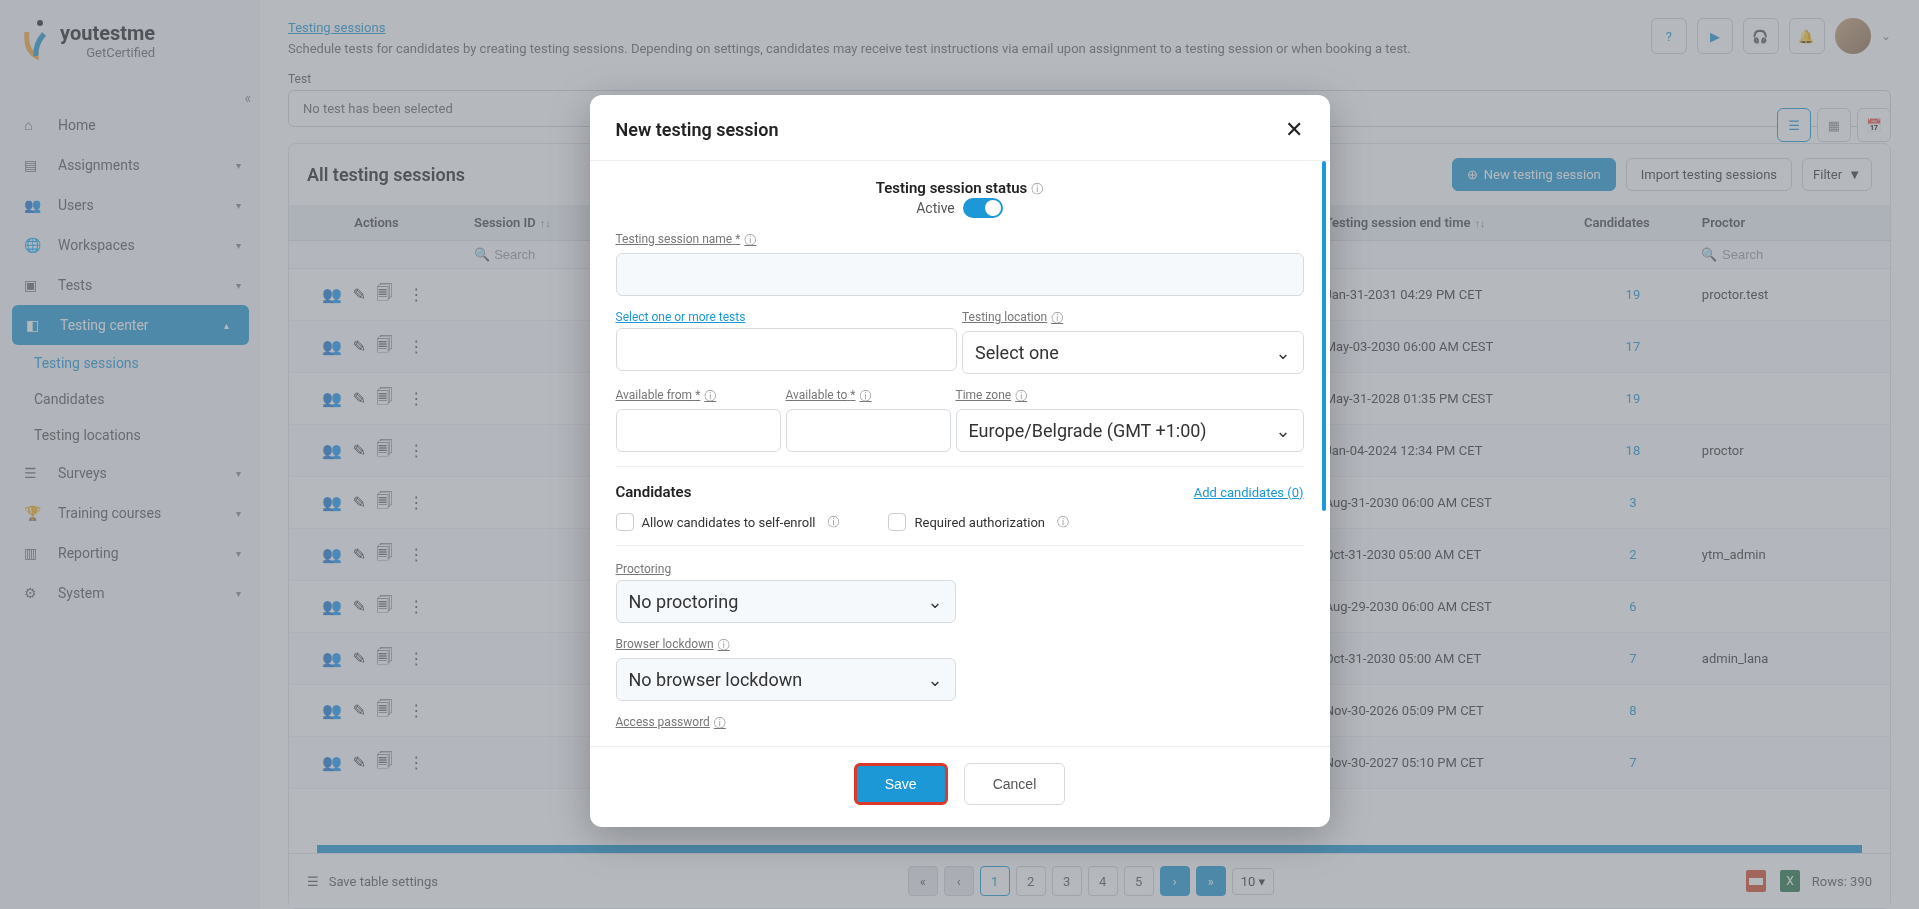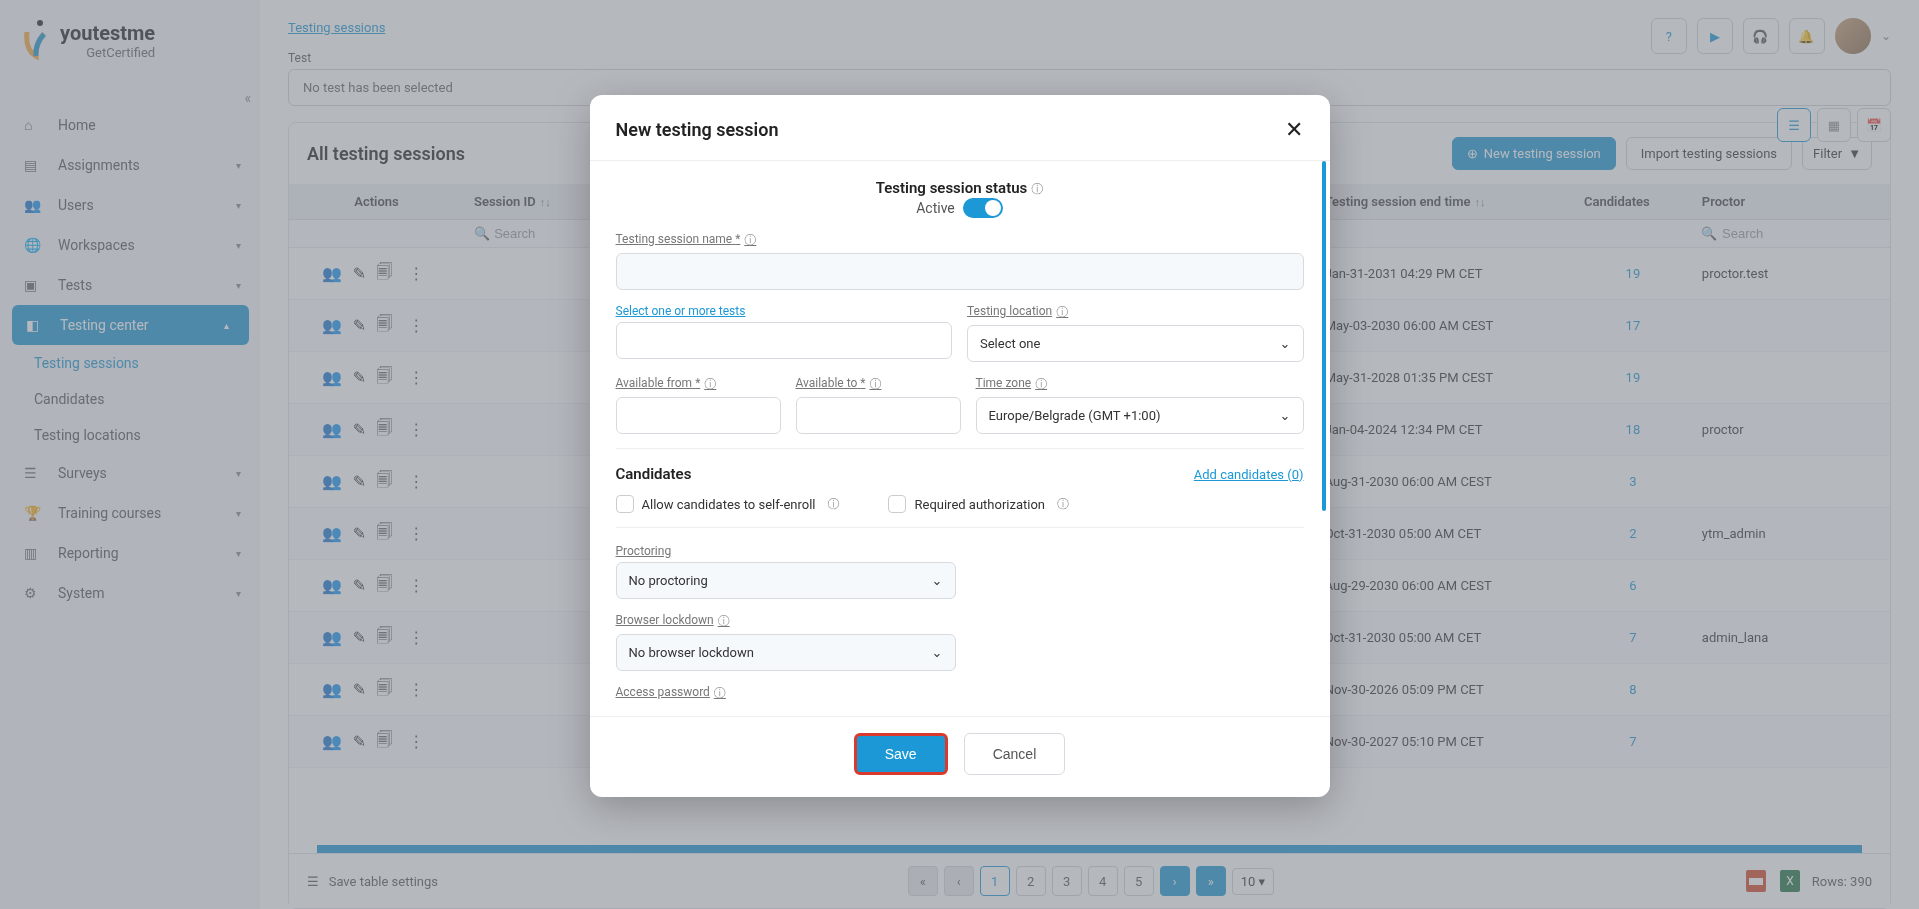--- a/index.html
+++ b/index.html
@@ -87,24 +87,24 @@
 .status-row { display:flex; justify-content:space-between; align-items:center; margin-bottom:14px;flex-direction:column;}
 .sec-title { font-size:15px; font-weight:600; color:#222;}
 .info-ic { color:#999; font-size:12px; margin-left:4px; cursor:help;}
 .toggle-wrap { display:flex; align-items:center; gap:8px;}
 .toggle-label { font-size:14px; color:#555;}
 .toggle { width:40px; height:20px; background:#1b98d5; border-radius:12px; position:relative; cursor:pointer;}
 .toggle::after { content:''; position:absolute; right:2px; top:2px; width:16px; height:16px; background:#fff; border-radius:50%;}
 .field-label { font-size:12px; color:#777; margin-bottom:4px; display:flex; text-decoration:underline;}
 .field-label .req { color:#777;}
 .field-label.linkish { color:#1b98d5;}
-.input-box { border:1px solid #d7dbe0; border-radius:6px; padding:10px 12px; font-size:13px; color:#333; background:#fff;}
+.input-box { border:1px solid #d7dbe0; border-radius:6px; padding:10px 12px; font-size:18px; color:#333; background:#fff;}
 .input-box.soft { background:#f6f9fc;}
 .input-box.select { display:flex; justify-content:space-between; align-items:center; cursor:pointer;}
-.form-row { display:flex; gap:15px; margin-bottom:14px;}
+.form-row { display:flex; gap:5px; margin-bottom:14px;}
 .form-col { flex:1; }
 .full { width:100%;}
 .divider { height:1px; background:#eee; margin:10px 0 16px;}
 .link-right { color:#1b98d5; text-decoration:underline; font-size:13px; cursor:pointer;}
 .cands-hdr { display:flex; justify-content:space-between; align-items:center; margin-bottom:12px;}
 .checkbox-row { display:flex; gap:49px; margin-bottom:14px;}
 .chk { display:flex; align-items:center; gap:8px;}
 .chkbox { width:18px; height:18px; border:1px solid #c7cdd4; border-radius:4px; background:#fff; cursor:pointer;}
 .modal-footer { padding:16px 26px 22px; border-top:1px solid #eee; display:flex; justify-content:center; gap:16px;}
 .m-btn { padding:10px 28px; border-radius:6px; font-size:14px; cursor:pointer;}
@@ -183,20 +183,21 @@
         <span class="n-icon">⚙</span>
         <span>System</span>
         <span class="chev">▾</span>
       </li>
   </ul>
 </div>
 
 <div class="main">
   <div class="page-hdr">
     <a class="breadcrumb">Testing sessions</a>
+    <div class="page-desc">Schedule tests for candidates by creating testing sessions. Depending on settings, candidates may receive test instructions via email upon assignment to a testing session or when booking a test.</div>
     <div class="top-actions">
       <div class="icon-btn">
           <span>?</span>
         </div>
       <div class="icon-btn">
           <span>▶</span>
         </div>
       <div class="icon-btn">
           <span>🎧</span>
         </div>

